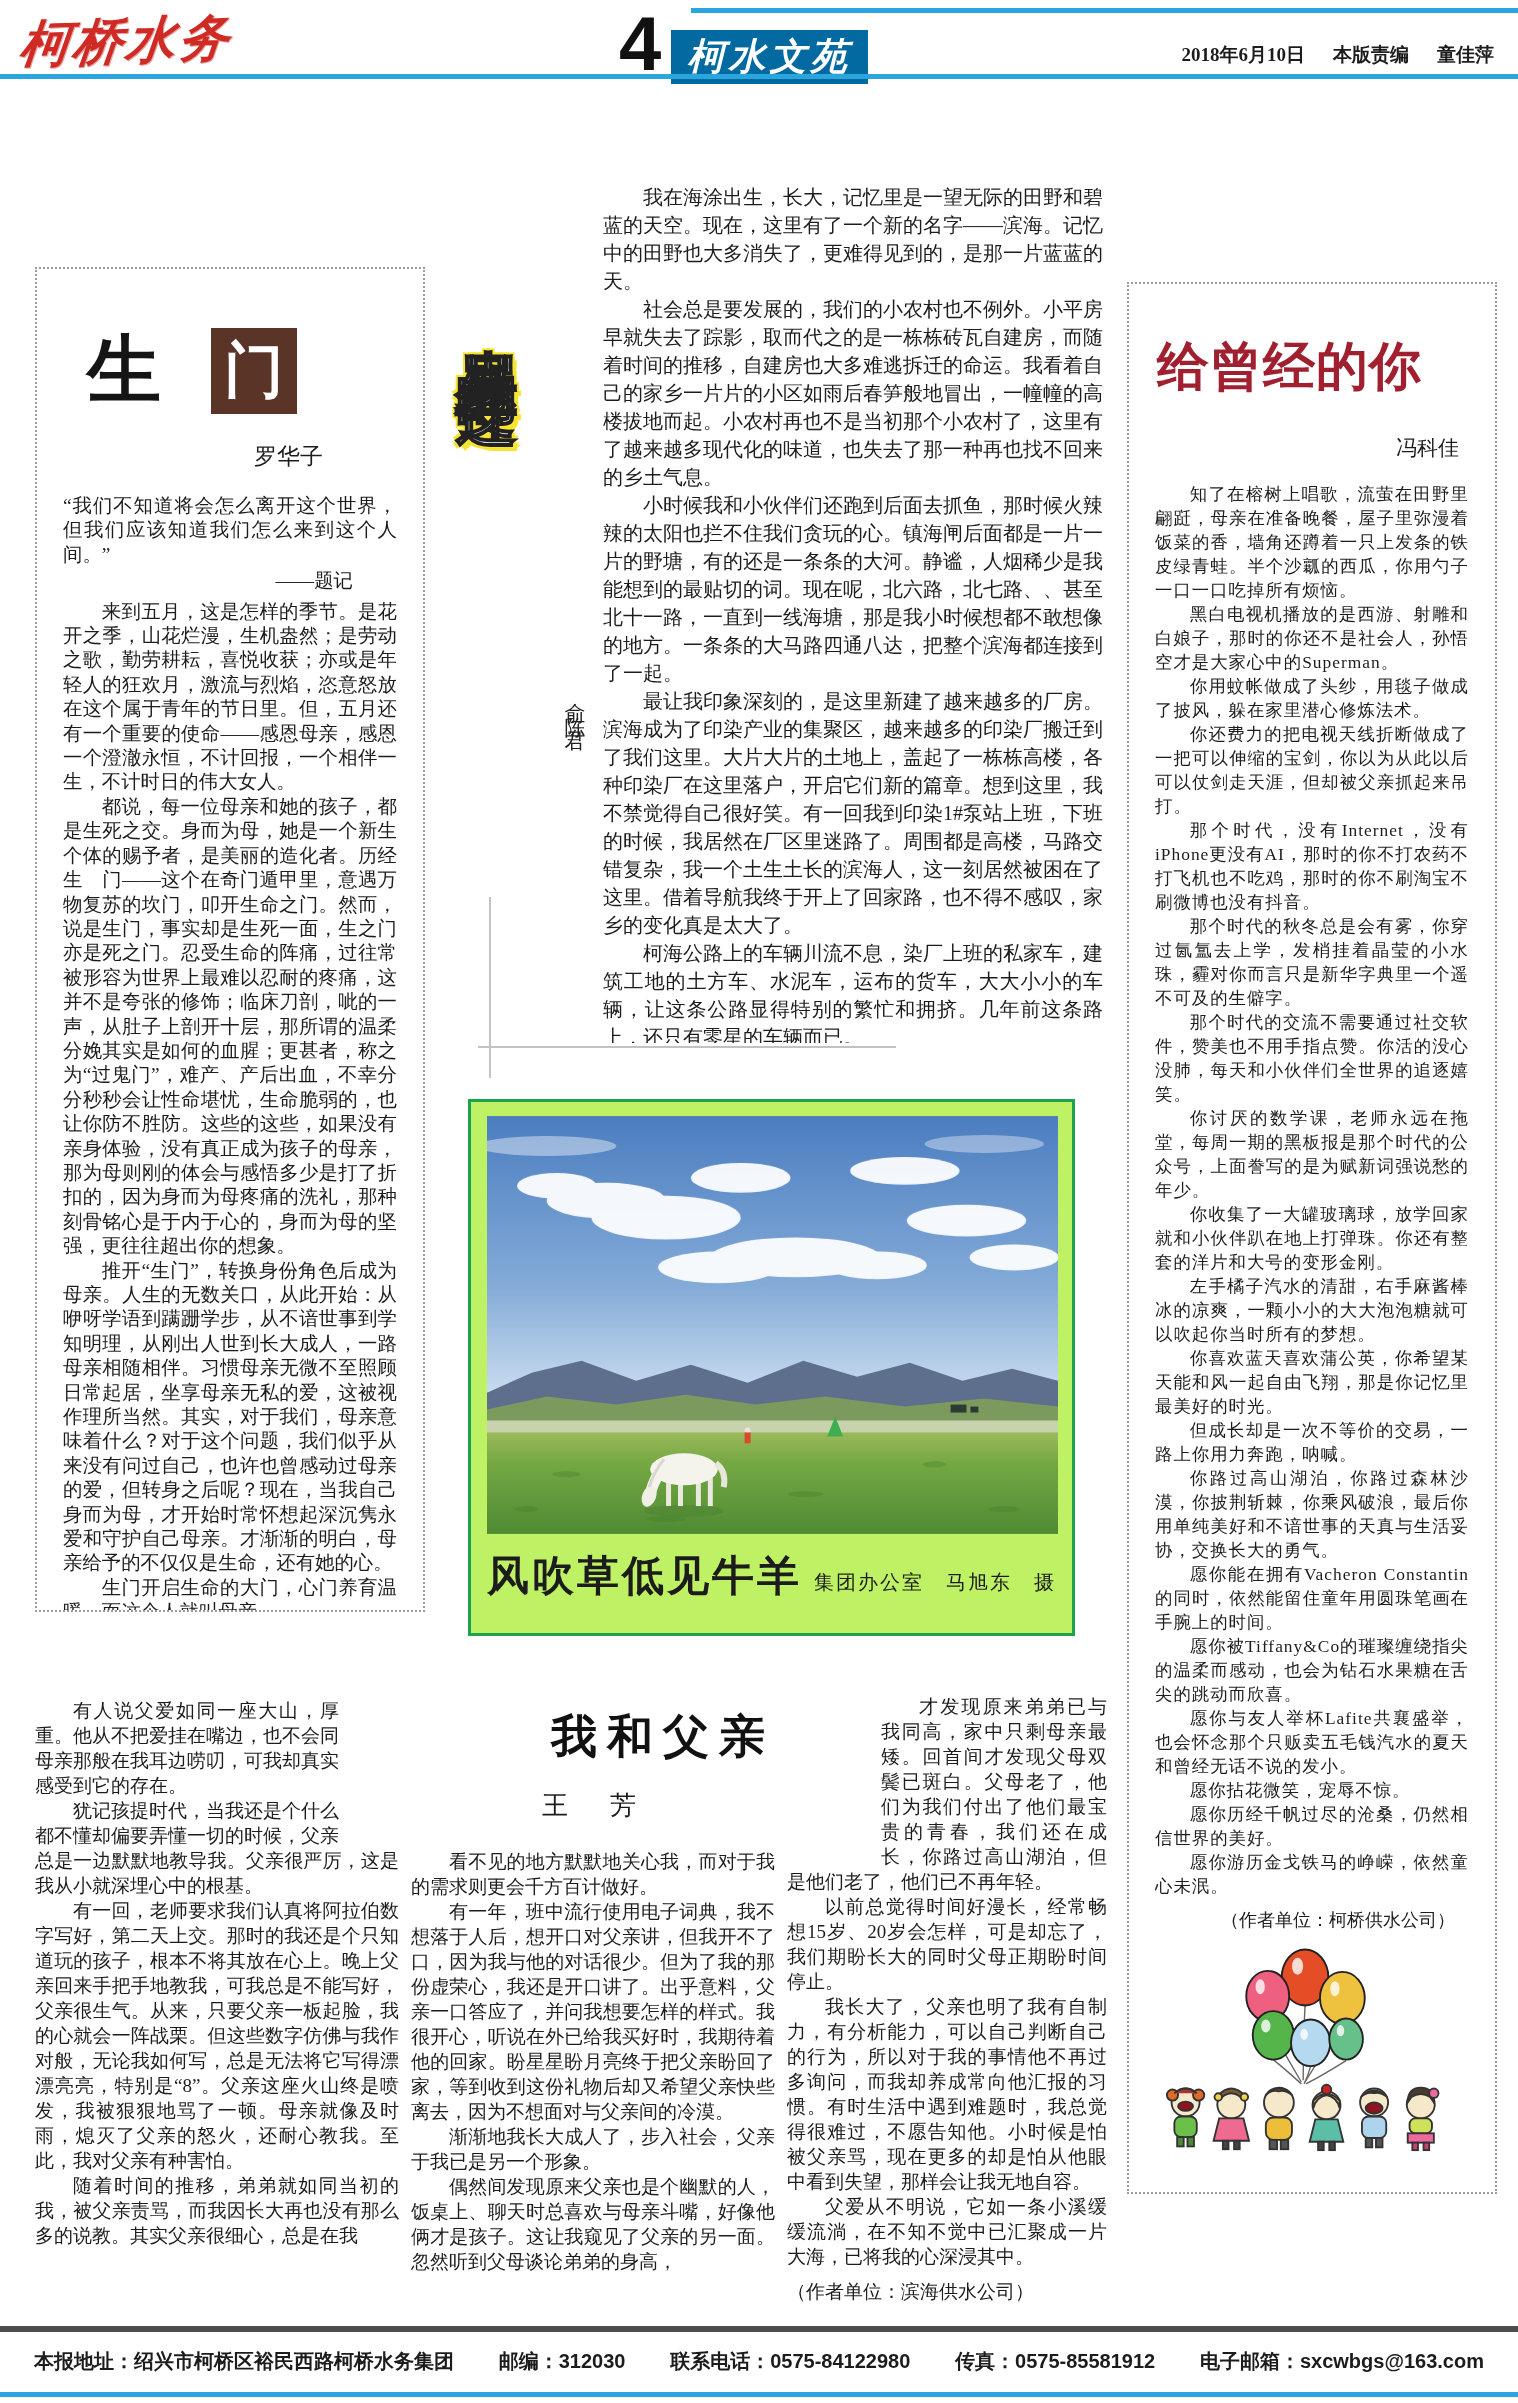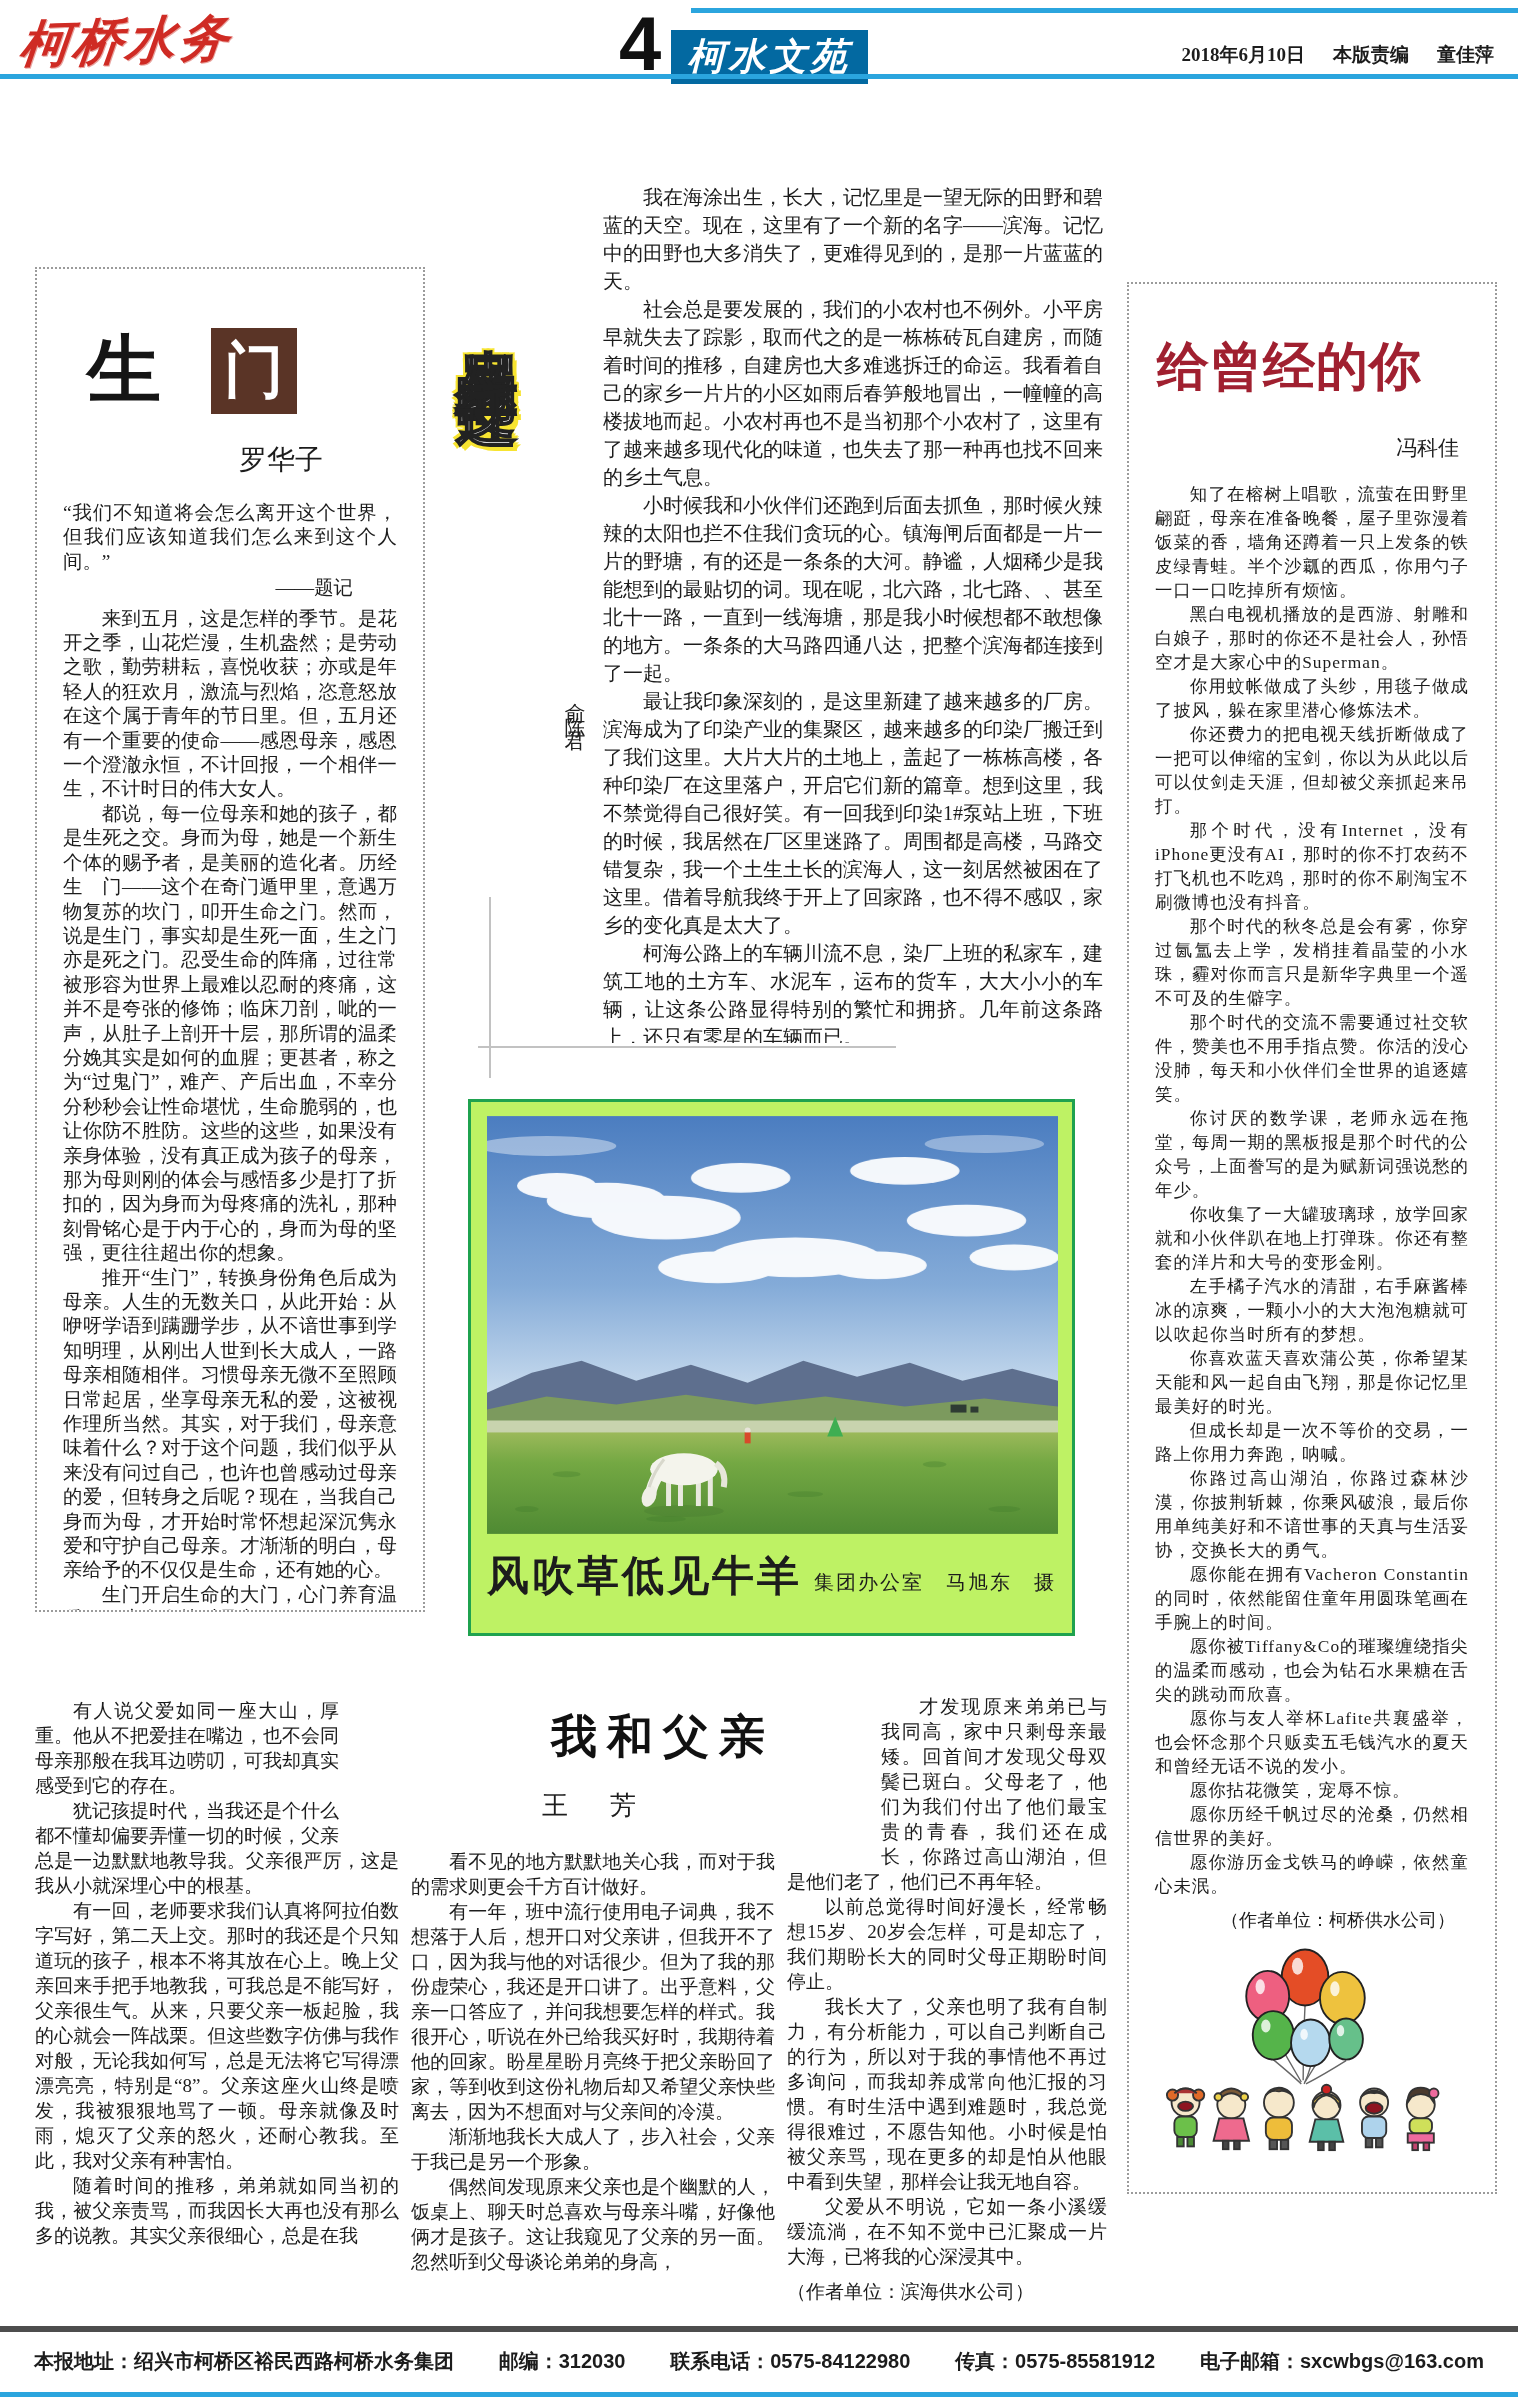--- a/index.html
+++ b/index.html
@@ -36,21 +36,21 @@
   .attribution { text-align:right; padding-right:14px; margin:10px 0 0; }
 
   
   .sm-box { position:absolute; left:35px; top:267px; width:390px; height:1345px; padding:42px 26px 0; }
   .sm-title-row { display:flex; align-items:center; gap:50px; margin:10px 0 6px 24px; }
   .sm-zi { font-size:74px; font-weight:900; font-family:"Liberation Sans",sans-serif; color:#151515; }
   .sm-men {
     width:86px; height:86px; background:#5a3426; color:#fff; display:flex; align-items:center;
     justify-content:center; font-size:60px; font-weight:bold; font-family:"Liberation Sans",sans-serif;
   }
-  .sm-author { text-align:right; padding-right:74px; font-size:28px; margin:20px 0 22px; }
+  .sm-author { text-align:right; padding-right:74px; font-size:23px; margin:20px 0 22px; }
   .sm-box p { margin:0; font-size:19.4px; line-height:24.4px; text-align:justify; }
   .sm-quote { text-indent:0; }
   .sm-tiji { text-align:right !important; padding-right:44px; margin:2px 0 6px !important; }
   .body-text p { text-indent:2em; margin:0; }
 
   
   .mid-wrap { position:absolute; left:446px; top:149px; width:657px; height:894px; display:flex; overflow:hidden; }
   .v-col { width:157px; position:relative; flex:none; }
   .v-title {
     position:absolute; left:2px; top:151px; writing-mode:vertical-rl; font-size:62px; line-height:1.25;

